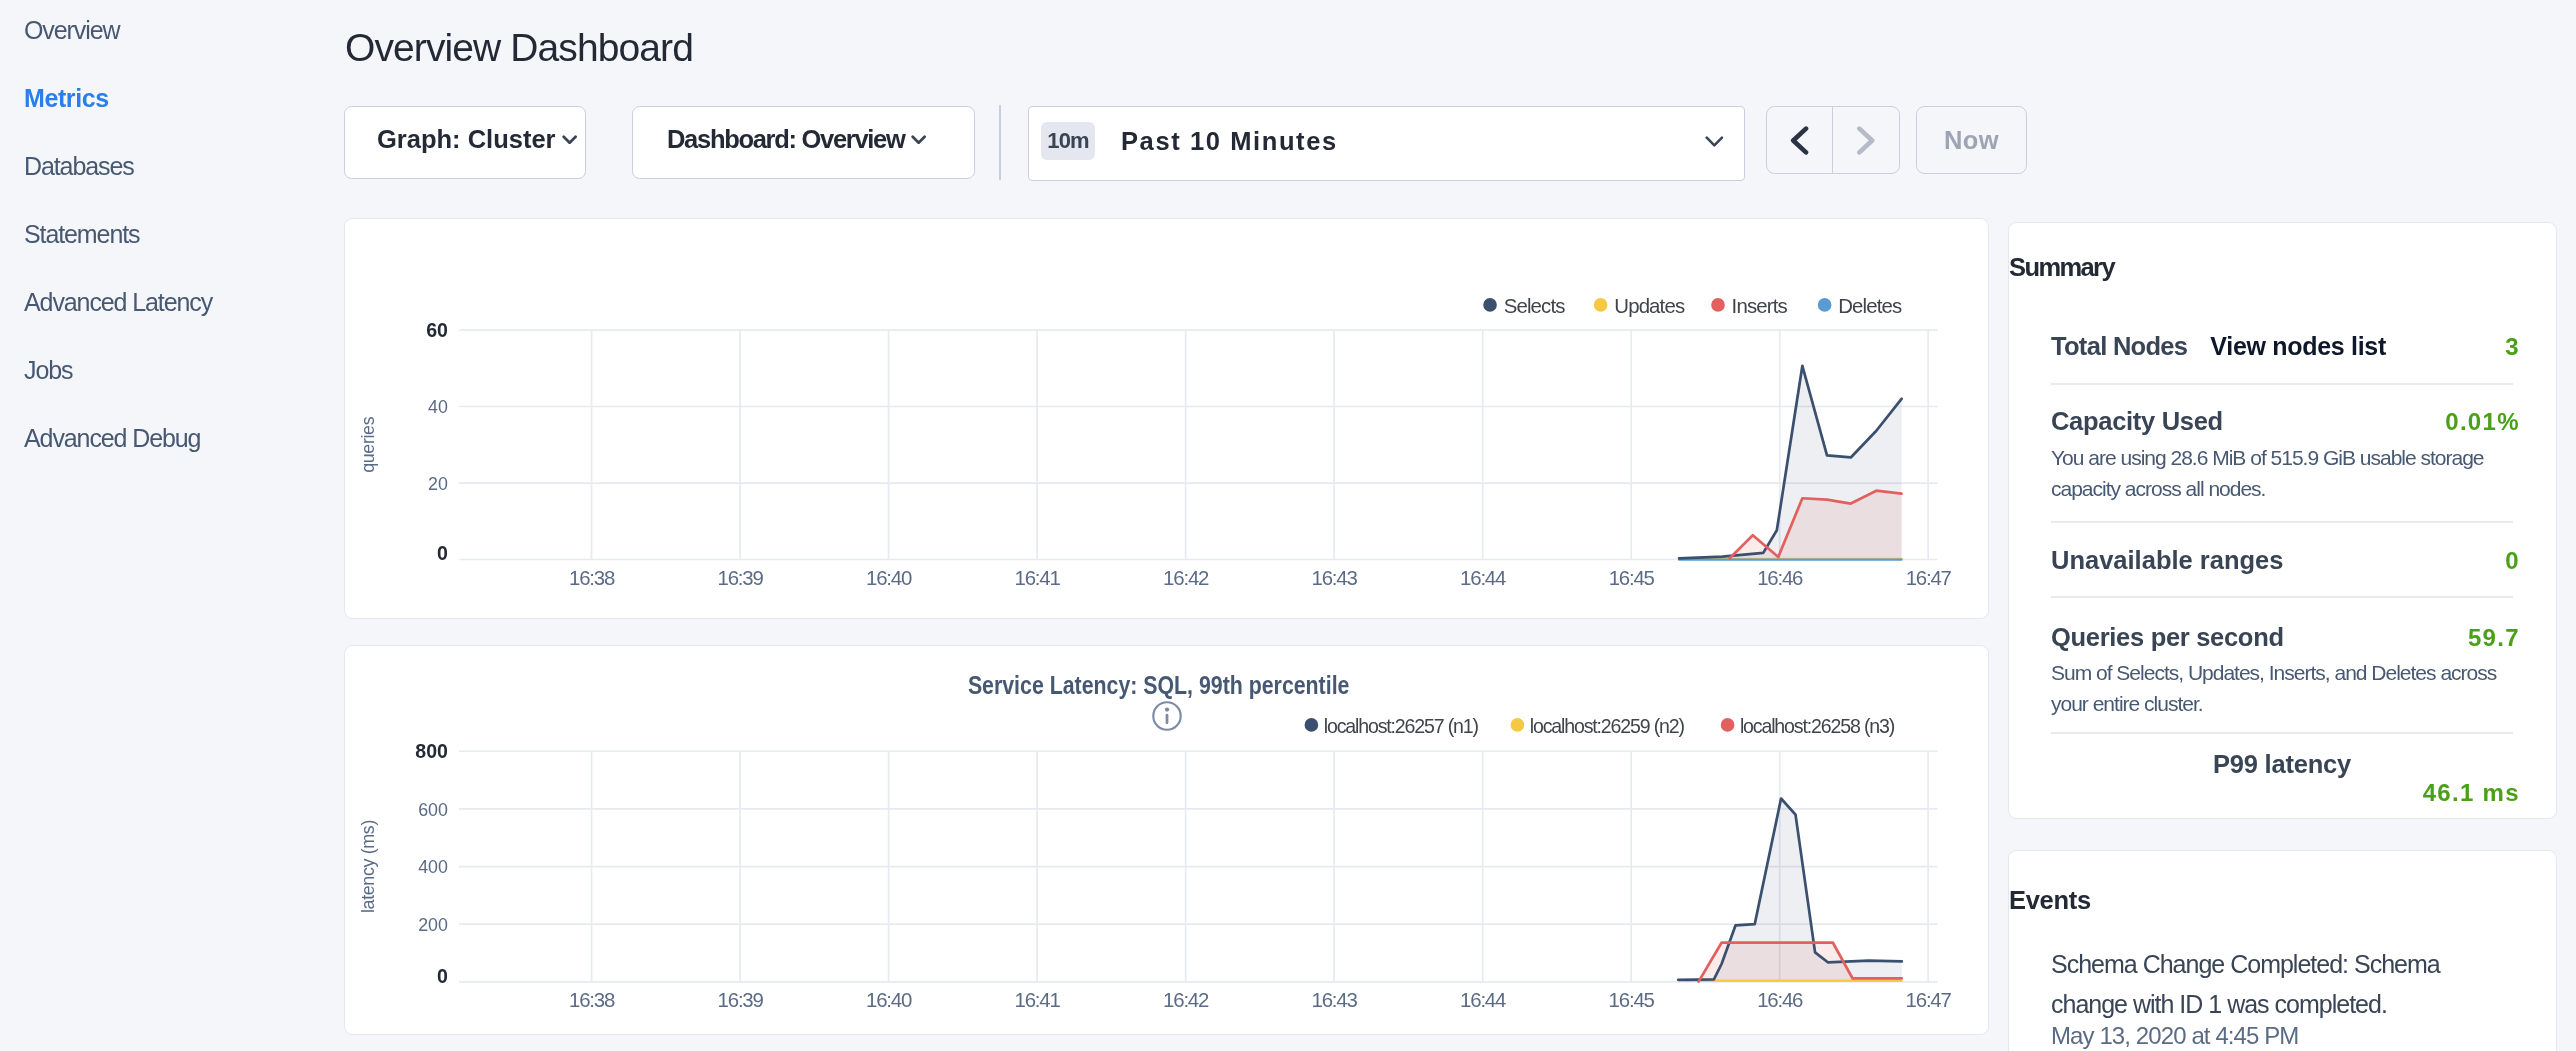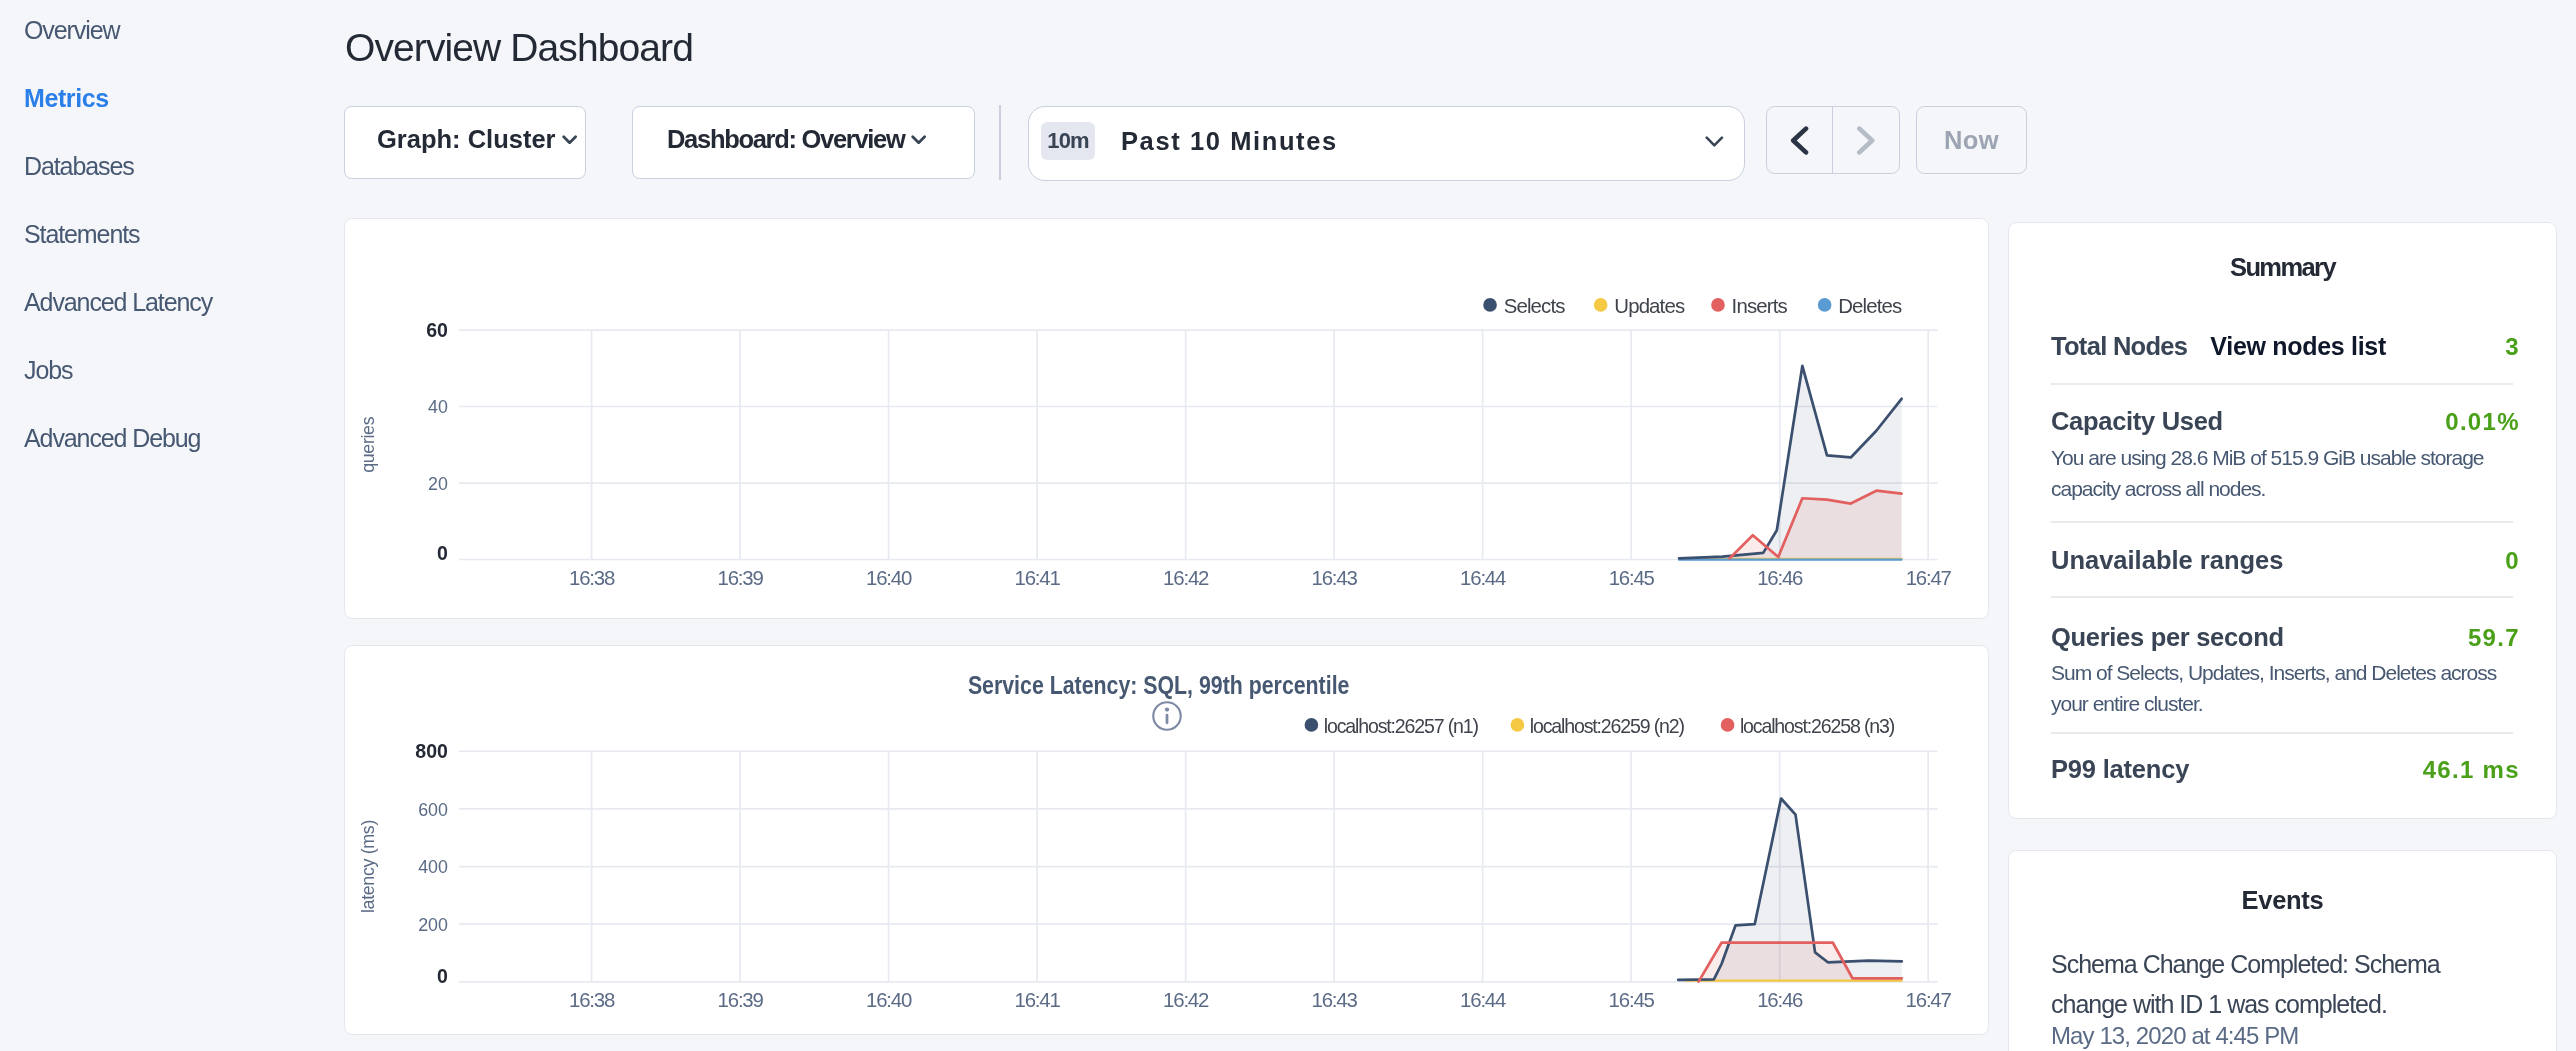--- a/index.html
+++ b/index.html
@@ -3,40 +3,40 @@
 <style>
 * { margin:0; padding:0; box-sizing:border-box; }
 html,body { width:2576px; height:1051px; background:#f5f6fa; font-family:"Liberation Sans",sans-serif; overflow:hidden; position:relative; }
 ul.side { list-style:none; position:absolute; left:24px; top:-3.4px; }
 ul.side li { height:68px; display:flex; align-items:center; font-size:25px; color:#475872; letter-spacing:-1.1px; }
 ul.side li.active { color:#2b7fe8; font-weight:bold; letter-spacing:-0.4px; }
 h1.title { position:absolute; left:345px; top:28px; font-size:39px; font-weight:normal; color:#242a35; line-height:39px; letter-spacing:-0.9px; }
 .selbox { position:absolute; top:106px; height:73px; background:#fff; border:1.7px solid #c9cfdc; border-radius:7.7px; display:flex; align-items:center; padding-bottom:6px; font-size:25.5px; font-weight:bold; color:#242a35; white-space:nowrap; }
 .selbox .chv { margin-left:6.8px; }
 .vdiv { position:absolute; left:999px; top:105px; width:1.7px; height:75px; background:#c9cfdc; }
-.timebox { position:absolute; left:1028px; top:106px; width:717px; height:75px; background:#fff; border:1.7px solid #c9cfdc; border-radius:17px; display:flex; align-items:center; padding-bottom:5px; }
+.timebox { position:absolute; left:1028px; top:106px; width:717px; height:75px; background:#fff; border:1.7px solid #c9cfdc; border-radius:4px; display:flex; align-items:center; padding-bottom:5px; }
 .badge { margin-left:12px; width:54px; height:38px; background:#e4e7f0; border-radius:6px; display:flex; align-items:center; justify-content:center; font-size:22px; font-weight:bold; color:#394455; letter-spacing:-0.9px; }
 .timetext { margin-left:26px; font-size:25.5px; font-weight:bold; color:#242a35; letter-spacing:1.6px; }
 .timebox .chv { position:absolute; right:20.4px; }
 .arrows { position:absolute; left:1766px; top:106px; width:134px; height:68px; border:1.7px solid #c9cfdc; border-radius:8.5px; display:flex; }
 .arrows .half { width:50%; display:flex; align-items:center; justify-content:center; }
 .arrows .half:first-child { border-right:1.7px solid #c9cfdc; }
 .nowbtn { position:absolute; left:1916px; top:106px; width:111px; height:68px; border:1.7px solid #c9cfdc; border-radius:8.5px; display:flex; align-items:center; justify-content:center; font-size:25.5px; font-weight:bold; color:#9da5b4; letter-spacing:0.4px; }
 .panel { position:absolute; background:#fff; border:1.7px solid #e4e7ed; border-radius:8.5px; }
 .ctitle { position:absolute; left:0; right:0; display:flex; align-items:center; justify-content:center; padding-right:15.3px; font-size:26px; font-weight:bold; color:#475872; }
 .ctitle .ttl { display:inline-block; transform-origin:center; }
 .ctitle svg { margin-left:16px; }
 .plot { position:absolute; left:0; top:0; }
 .srow { position:absolute; left:42px; right:43px; display:flex; align-items:center; }
 .srow .lab { font-size:25.5px; font-weight:bold; color:#394455; letter-spacing:-0.3px; }
 .srow .val { margin-left:auto; margin-right:-6.8px; font-size:24px; font-weight:bold; color:#4aa019; letter-spacing:1.3px; }
 .srow .link { font-size:25px; font-weight:bold; color:#0f172a; margin-left:23px; letter-spacing:-0.3px; }
 .sdesc { position:absolute; left:42px; font-size:21px; color:#475872; line-height:31px; letter-spacing:-1px; white-space:nowrap; }
 .sdiv { position:absolute; left:42px; right:43px; height:1.7px; background:#e9eaee; }
-.ptitle { position:absolute; left:0; right:0; text-align:center; font-size:25.5px; font-weight:bold; color:#242a35; letter-spacing:-1.6px; }
+.ptitle { position:absolute; left:0; right:0; font-size:25.5px; font-weight:bold; color:#242a35; letter-spacing:-1.6px; }
 </style></head>
 <body>
 <ul class="side">
 <li>Overview</li>
 <li class="active">Metrics</li>
 <li>Databases</li>
 <li>Statements</li>
 <li>Advanced Latency</li>
 <li>Jobs</li>
 <li>Advanced Debug</li>
@@ -198,21 +198,21 @@
       <span class="lab" style="letter-spacing:0;">Unavailable ranges</span>
       <span class="val">0</span>
     </div>
 <div class="sdiv" style="top:373px;"></div>
 <div class="srow" style="top:395px;height:39px;">
       <span class="lab">Queries per second</span>
       <span class="val">59.7</span>
     </div>
 <div class="sdesc" style="top:434px;">Sum of Selects, Updates, Inserts, and Deletes across<br>your entire cluster.</div>
 <div class="sdiv" style="top:509px;"></div>
-<div class="srow" style="top:527px;height:39px;">
+<div class="srow" style="top:527px;height:39px;flex-direction:column;">
       <span class="lab" style="letter-spacing:-0.2px;">P99 latency</span>
       <span class="val">46.1 ms</span>
     </div>
 </div>
 
 <div class="panel" style="left:2008px;top:850px;width:549px;height:255px;">
 <div class="ptitle" style="top:35px;letter-spacing:-0.3px;">Events</div>
 <div class="sdesc" style="top:93px;font-size:25px;line-height:40px;color:#394455;letter-spacing:-1px;">Schema Change Completed: Schema<br>change with ID 1 was completed.</div>
 <div class="sdesc" style="top:169px;font-size:24px;color:#5b6b86;letter-spacing:-0.9px;">May 13, 2020 at 4:45 PM</div>
 </div>

